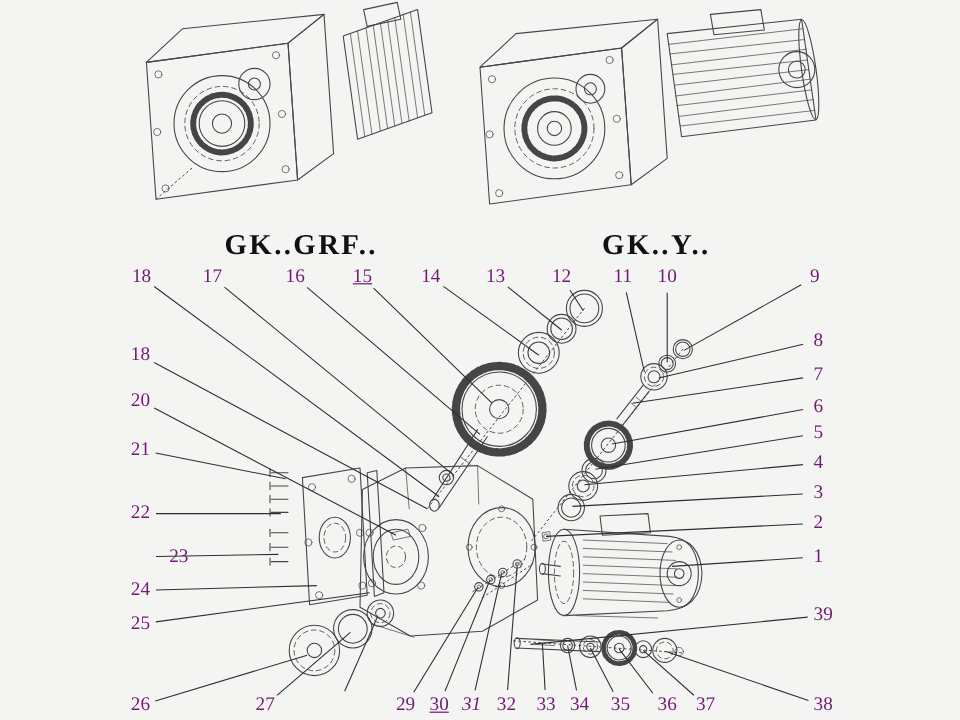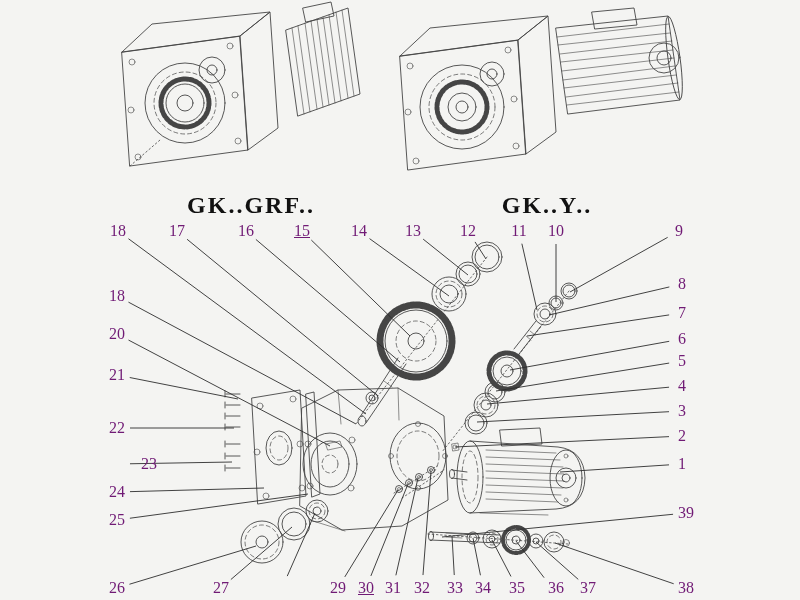--- a/index.html
+++ b/index.html
@@ -328,21 +328,21 @@
       <div class="callout" style="left: 117px; top: 375px;">21</div>
       <div class="callout" style="left: 117px; top: 428px;">22</div>
       <div class="callout" style="left: 117px; top: 464px; margin-left: 32px;">23</div>
       <div class="callout" style="left: 117px; top: 492px;">24</div>
       <div class="callout" style="left: 117px; top: 520px;">25</div>
       <div class="callout" style="left: 117px; top: 588px;">26</div>
       <div class="callout" style="left: 221px; top: 588px;">27</div>
       <div class="callout" style="left: 282px; top: 588px; margin-top: 47px;">28</div>
       <div class="callout" style="left: 338px; top: 588px;">29</div>
       <div class="callout" style="left: 366px; top: 588px; text-decoration: underline;">30</div>
-      <div class="callout" style="left: 393px; top: 588px;">31</div>
+      <div class="callout" style="left: 393px; top: 588px; font-style: italic;">31</div>
       <div class="callout" style="left: 422px; top: 588px;">32</div>
       <div class="callout" style="left: 455px; top: 588px;">33</div>
       <div class="callout" style="left: 483px; top: 588px;">34</div>
       <div class="callout" style="left: 517px; top: 588px;">35</div>
       <div class="callout" style="left: 556px; top: 588px;">36</div>
       <div class="callout" style="left: 588px; top: 588px;">37</div>
       <div class="callout" style="left: 686px; top: 588px;">38</div>
       <div class="callout" style="left: 686px; top: 513px;">39</div>
     </div>
 

